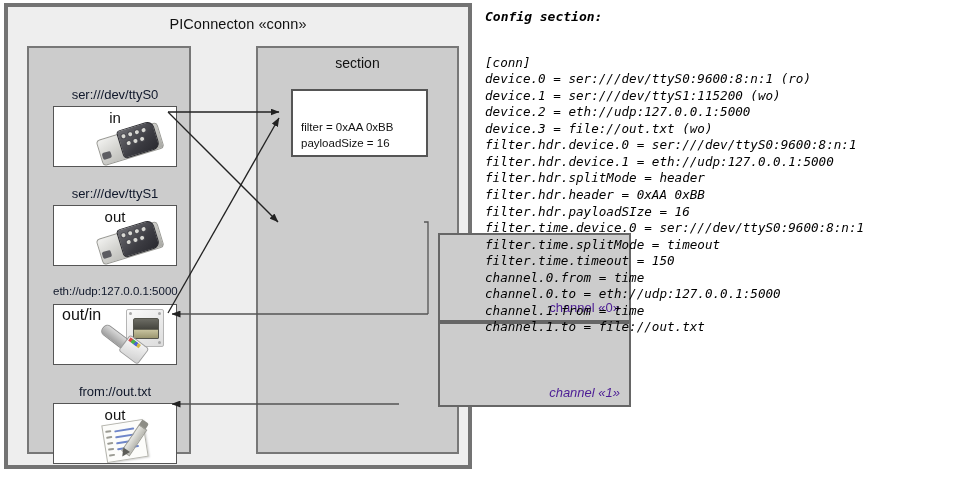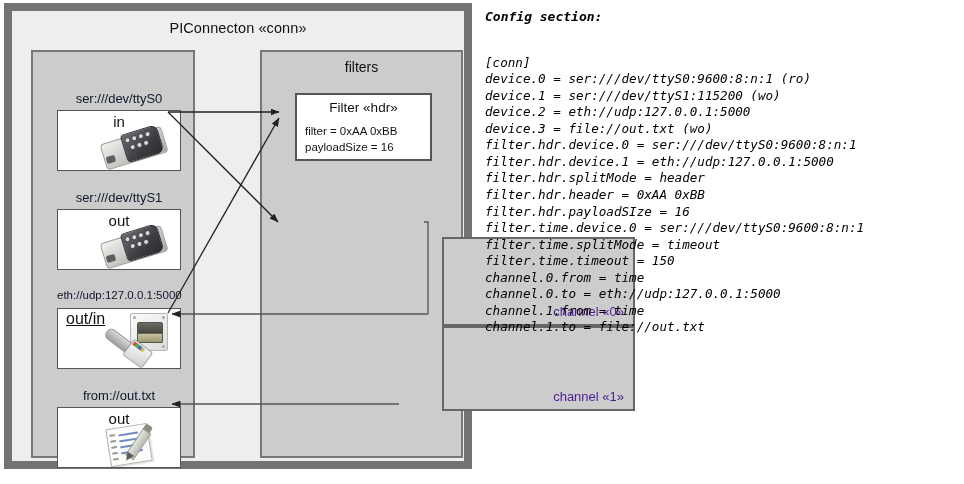--- a/index.html
+++ b/index.html
@@ -6,21 +6,21 @@
   body{
     width:964px;height:484px;background:#ffffff;
     font-family:"Liberation Sans", sans-serif;
     overflow:hidden;position:relative;
   }
   #root{position:relative;width:964px;height:484px;}
 
   
   .outer-frame{
     position:absolute;left:4px;top:3px;width:468px;height:466px;
-    background:#eeeeee;border:8px solid #737373;box-sizing:border-box;
+    background:#eeeeee;border:4px solid #737373;box-sizing:border-box;
   }
   .diagram-title{
     position:absolute;left:0;top:9px;width:100%;text-align:center;
     font-size:14.5px;color:#111;letter-spacing:.1px;
   }
 
   
   .panel{
     position:absolute;background:#cccccc;
     border:2px solid #777777;box-sizing:border-box;
@@ -41,21 +41,21 @@
   }
   .dev-box{
     position:absolute;left:0;top:19px;width:124px;height:61px;
     background:#ffffff;border:1px solid #555555;box-sizing:border-box;
     overflow:hidden;
   }
   .dev-io{
     position:absolute;top:2px;left:0;width:100%;text-align:center;
     font-size:15px;color:#111;z-index:3;
   }
-  .dev-io.left{text-align:left;left:8px;width:auto;top:1px;font-size:16px;text-decoration:underline;}
+  .dev-io.left{text-align:left;left:8px;width:auto;top:1px;font-size:16px;}
 
   .dev0{top:39px;}
   .dev1{top:138px;}
   .dev2{top:237px;}
   .dev3{top:336px;}
   .dev2 .dev-label{font-size:11.5px;}
 
   
   .icon-wrap{position:absolute;inset:0;}
 
@@ -161,21 +161,21 @@
   .filter-prop{
     position:absolute;left:8px;font-size:11.5px;color:#111;white-space:nowrap;
   }
 
   
   .chan{
     position:absolute;background:#cccccc;border:2px solid #666666;
     box-sizing:border-box;
   }
   .chan0{left:180px;top:185px;width:193px;height:89px;}
-  .chan1{left:180px;top:274px;width:193px;height:85px;}
+  .chan1{left:180px;top:274px;width:193px;height:85px;font-style:italic;}
   .chan-label{
     position:absolute;right:9px;bottom:5px;font-size:13px;color:#4c1d95;white-space:nowrap;
   }
 
   
   .arrows{position:absolute;left:0;top:0;width:964px;height:484px;pointer-events:none;}
 
   
   .config{
     position:absolute;left:482px;top:0;width:482px;height:384px;font-style:italic;
@@ -292,24 +292,23 @@
               <div class="barrel"></div>
               <div class="tip"></div>
             </div>
           </div>
         </div>
       </div>
 
     </div>
 
     <div class="panel filters-panel">
-      <div class="panel-title">filters</div>
+      <div class="panel-title">section</div>
 
       <div class="filter-box fhdr">
-        <div class="filter-title">Filter «hdr»</div>
         <div class="filter-prop" style="top:30px">filter = 0xAA 0xBB</div>
         <div class="filter-prop" style="top:46px">payloadSize = 16</div>
       </div>
 
 
       <div class="chan chan0">
         <div class="chan-label">channel «0»</div>
       </div>
       <div class="chan chan1">
         <div class="chan-label">channel «1»</div>

